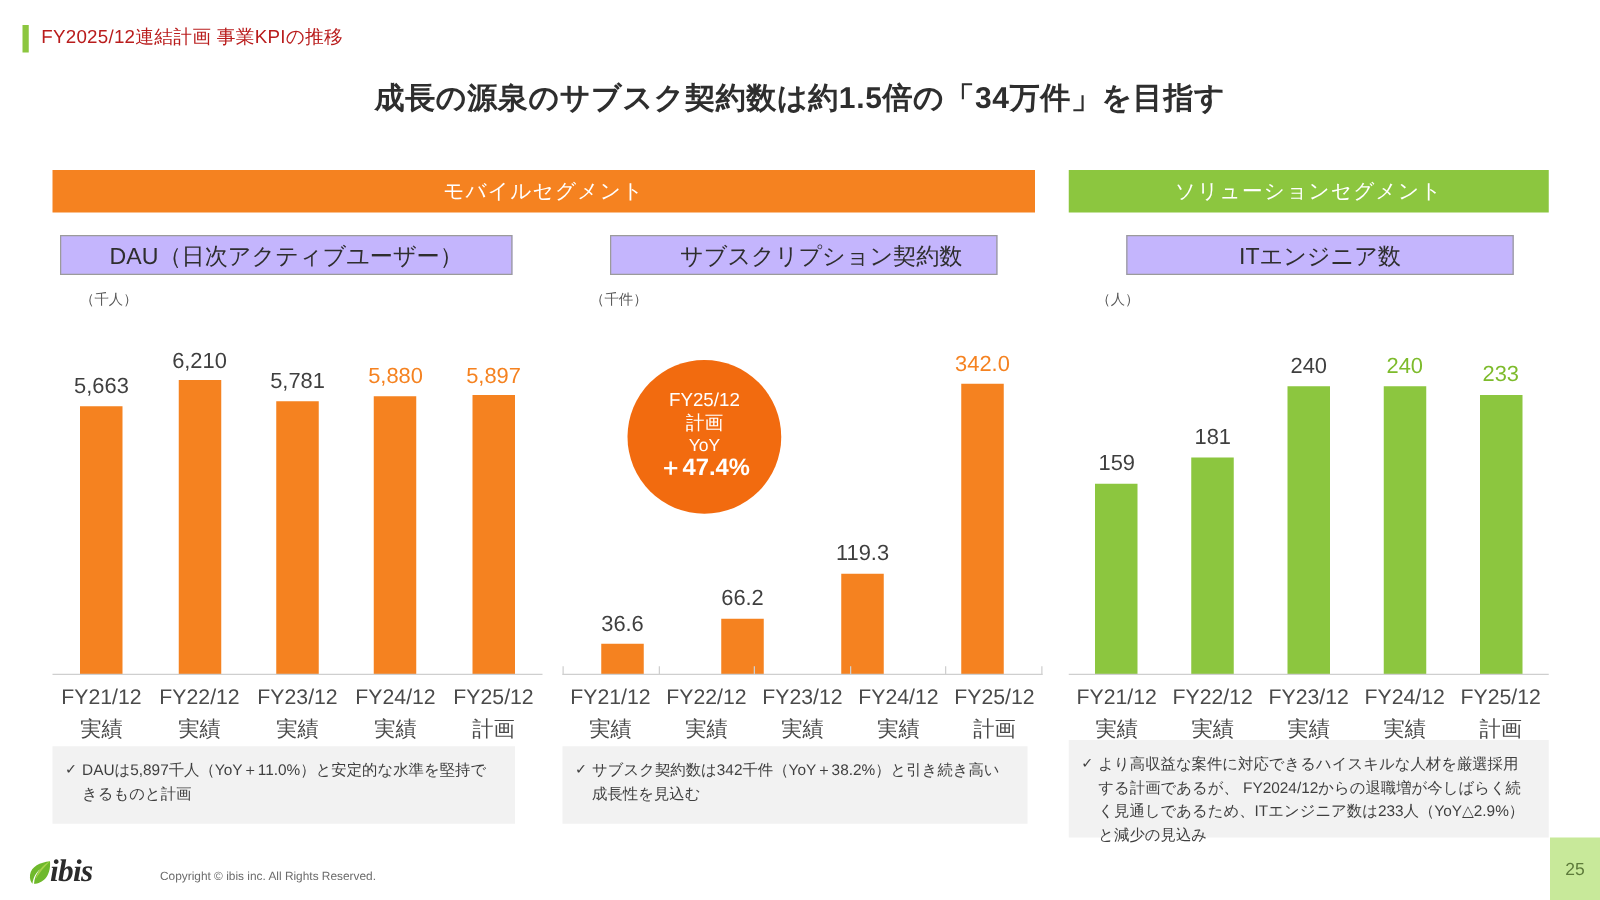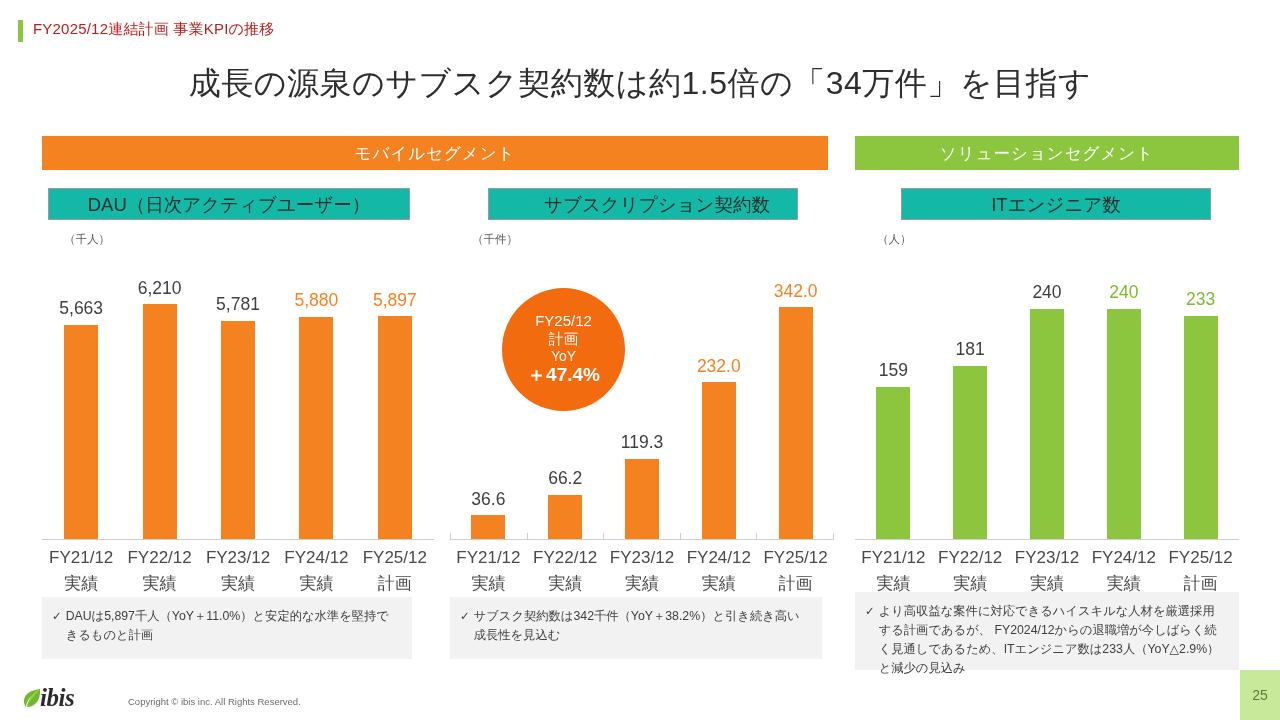--- a/index.html
+++ b/index.html
@@ -35,24 +35,25 @@
     font-size: 15px;
     color: #b91c1c;
     letter-spacing: 0.2px;
     white-space: nowrap;
   }
   #slide-title {
     position: absolute;
     left: 0; top: 62px;
     width: 1280px;
     text-align: center;
-    font-size: 32px;
+    font-size: 24px;
     color: #2e2e2e;
     letter-spacing: 0.5px;
     white-space: nowrap;
+    font-weight: bold;
   }
 
   
   .segment-banner {
     position: absolute;
     height: 34px;
     line-height: 34px;
     text-align: center;
     color: #ffffff;
     font-size: 16.5px;
@@ -71,21 +72,21 @@
   .chart-panel {
     position: absolute;
     top: 188px;
   }
   #panel-dau      { left: 42px;  width: 392px; }
   #panel-subs     { left: 450px; width: 384px; }
   #panel-engineer { left: 855px; width: 384px; }
 
   .chart-title-box {
     border: 1.5px solid #9b9b9b;
-    background: #14b8a6;
+    background: #c4b5fd;
     height: 32px;
     line-height: 32px;
     text-align: center;
     font-size: 18.5px;
     color: #2e2e2e;
     box-sizing: border-box;
     white-space: nowrap;
   }
   #panel-dau .chart-title-box      { width: 362px; margin-left: 6px; }
   #panel-subs .chart-title-box     { width: 310px; margin-left: 38px; padding-left: 28px; }
@@ -327,24 +328,20 @@
         </div>
         <div class="bar-slot">
           <div class="bar-value dark">66.2</div>
           <div class="bar" style="height: 45.0504px;"></div>
         </div>
         <div class="bar-slot">
           <div class="bar-value dark">119.3</div>
           <div class="bar" style="height: 81.186px;"></div>
         </div>
         <div class="bar-slot">
-          <div class="bar-value accent-orange">232.0</div>
-          <div class="bar" style="height: 157.881px;"></div>
-        </div>
-        <div class="bar-slot">
           <div class="bar-value accent-orange">342.0</div>
           <div class="bar" style="height: 232.738px;"></div>
         </div>
       </div>
     <div class="ticks-row with-end" id="ticks-subscription">
         <div class="tick-cell"></div>
         <div class="tick-cell"></div>
         <div class="tick-cell"></div>
         <div class="tick-cell"></div>
         <div class="tick-cell"></div>

